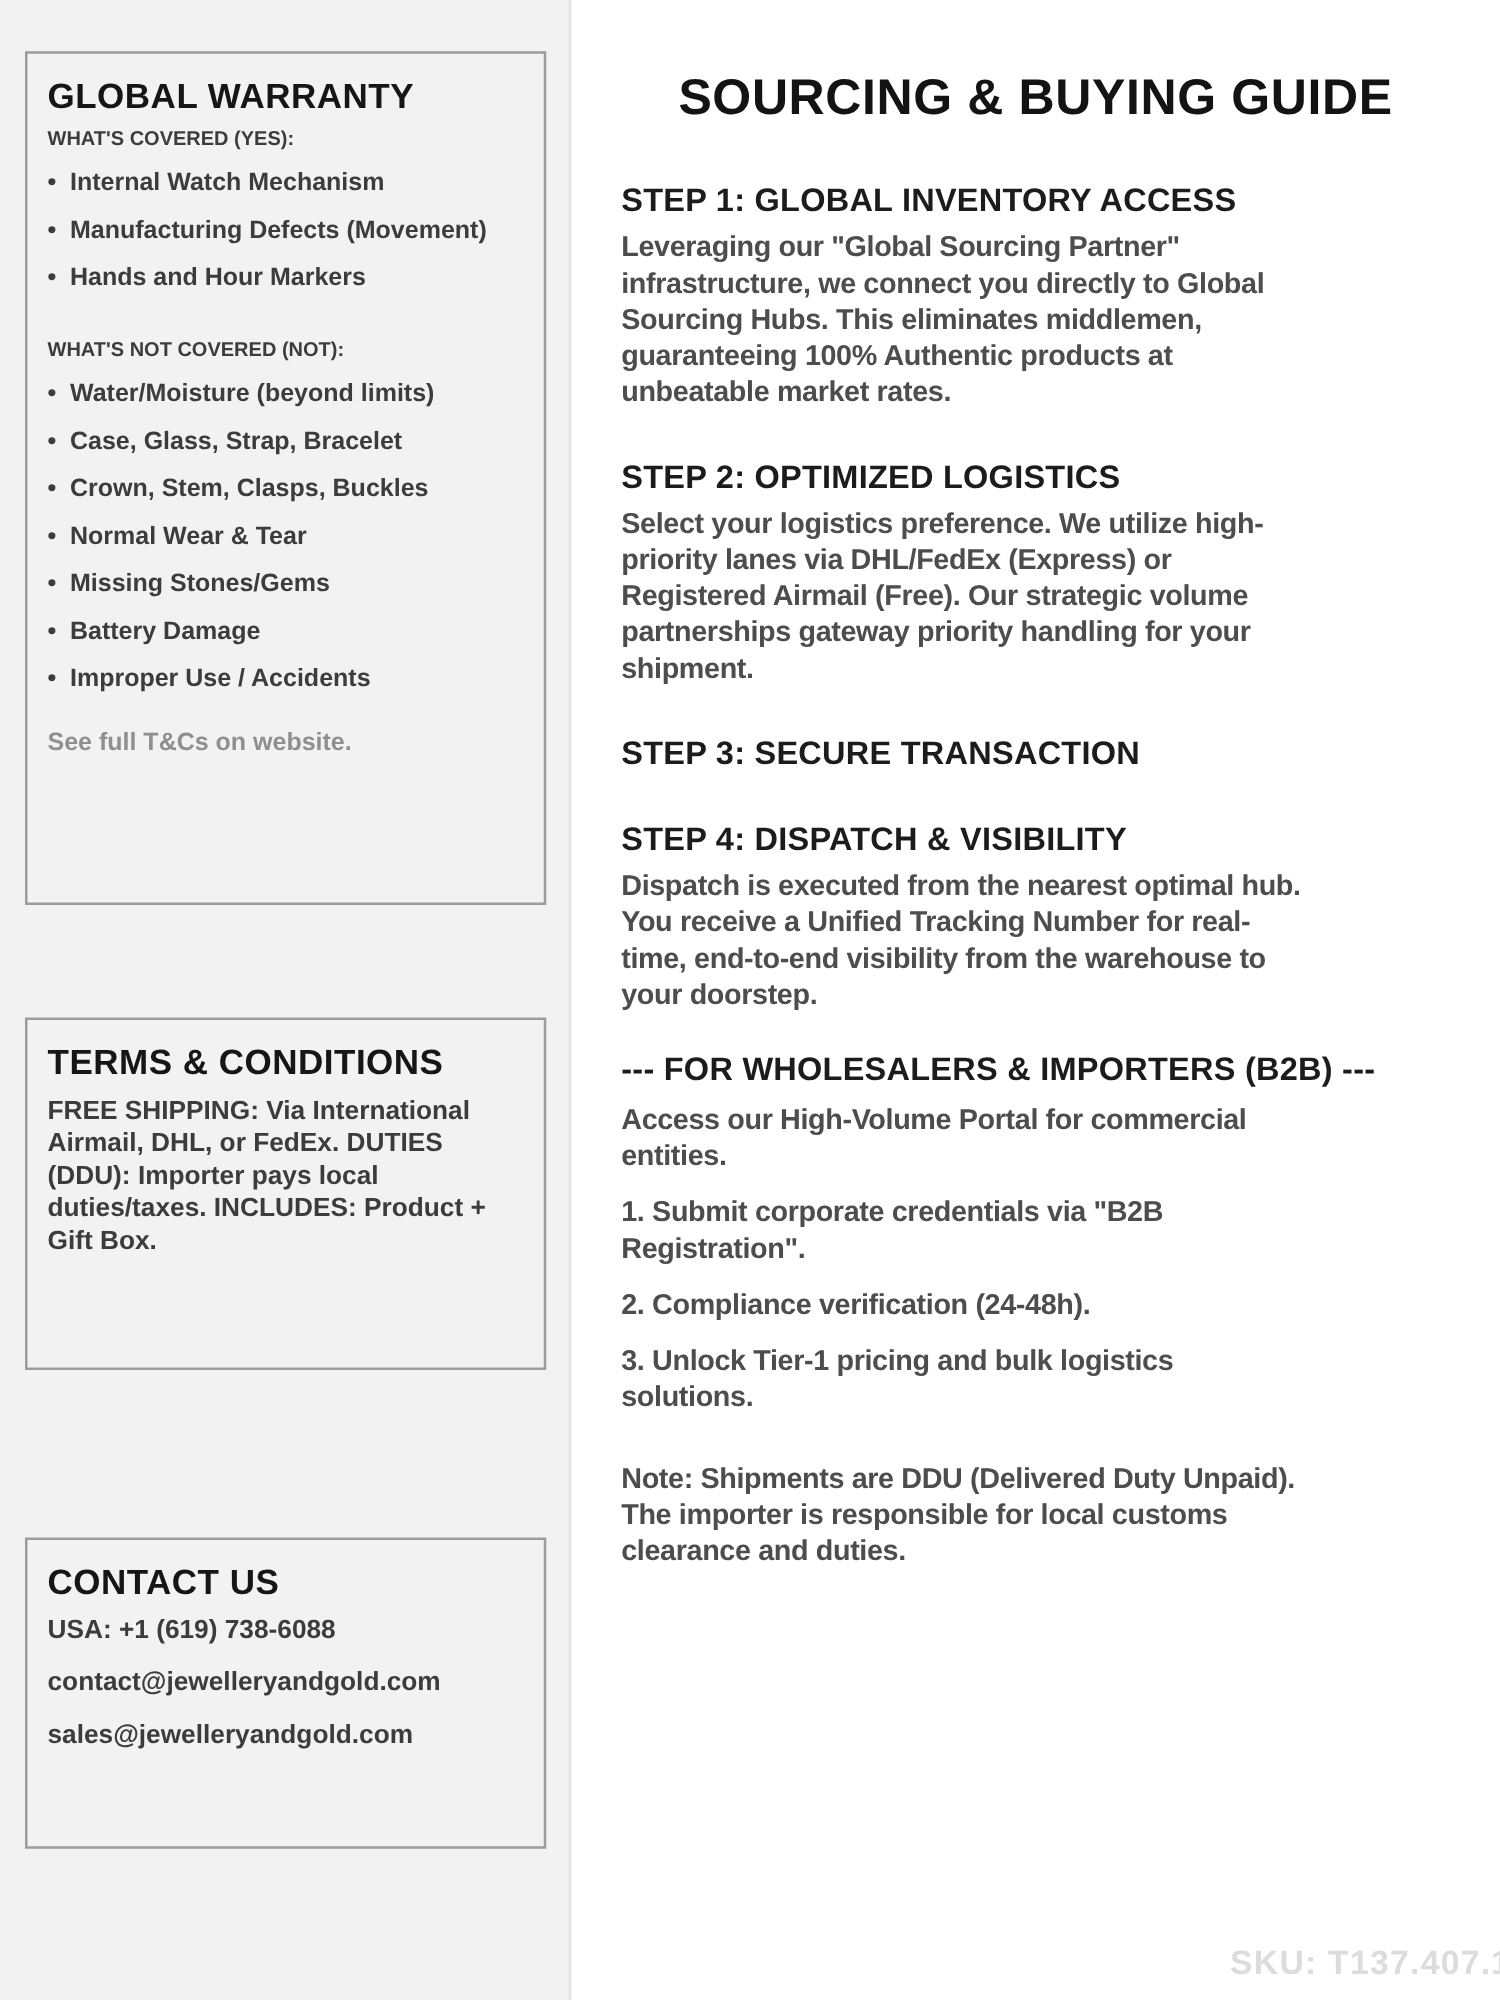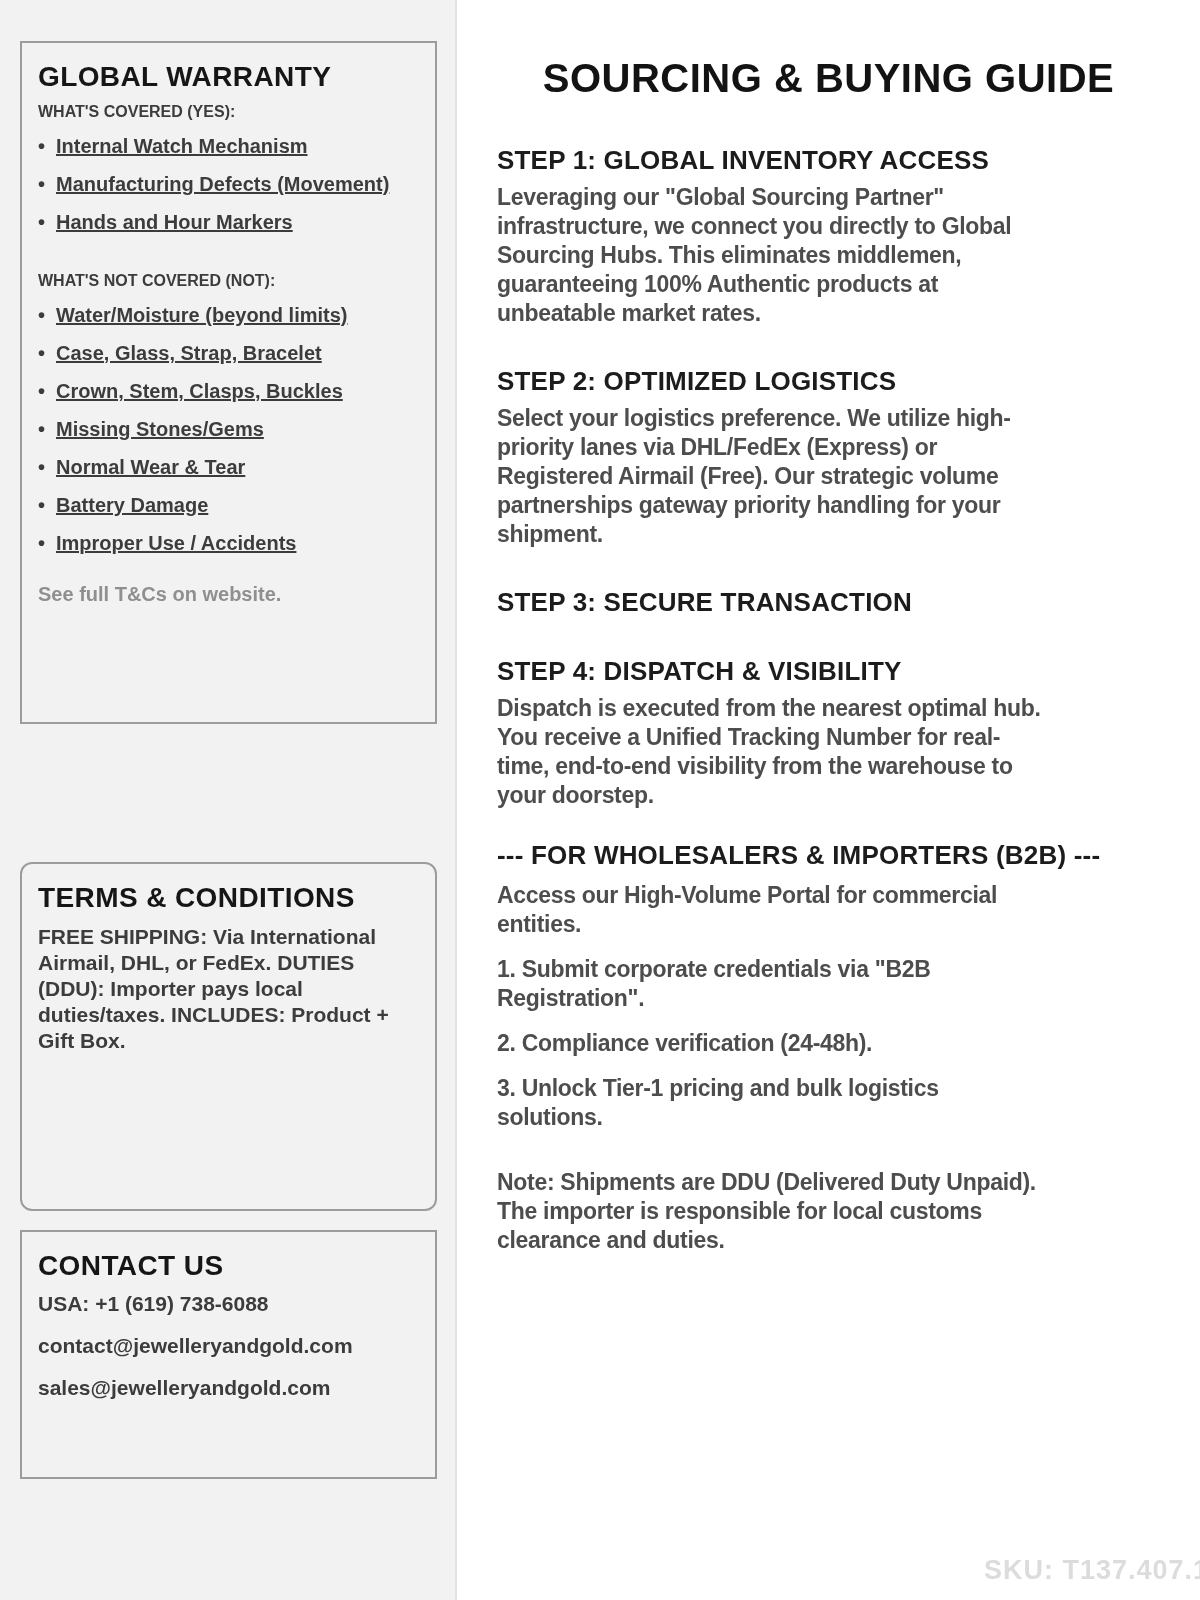--- a/index.html
+++ b/index.html
@@ -29,21 +29,21 @@
   .panel {
     position: absolute;
     left: 20px;
     width: 417px;
     border: 2px solid #9c9c9c;
     box-sizing: border-box;
     padding: 18px 16px;
     background: #f2f2f2;
   }
   .panel-warranty { top: 41px;  height: 683px; }
-  .panel-terms    { top: 862px; height: 349px; border-radius: 12px; }
+  .panel-terms    { top: 814px; height: 282px; }
   .panel-contact  { top: 1230px; height: 249px; }
 
   .panel-title {
     margin: 0 0 10px 0;
     font-size: 28px;
     font-weight: bold;
     letter-spacing: 0.4px;
     color: #161616;
   }
   .sub-heading {
@@ -57,21 +57,20 @@
     list-style: none;
     margin: 0;
     padding: 0;
   }
   .bullet-list li {
     font-size: 20px;
     font-weight: bold;
     color: #3c3c3c;
     margin: 0 0 15px 0;
     white-space: nowrap;
-    text-decoration: underline;
   }
   .bullet-glyph {
     display: inline-block;
     width: 18px;
     color: #3c3c3c;
   }
   .footnote {
     margin: 28px 0 0 0;
     font-size: 20px;
     font-weight: bold;
@@ -160,22 +159,22 @@
       <ul class="bullet-list">
         <li><span class="bullet-glyph">•</span><span>Internal Watch Mechanism</span></li>
         <li><span class="bullet-glyph">•</span><span>Manufacturing Defects (Movement)</span></li>
         <li><span class="bullet-glyph">•</span><span>Hands and Hour Markers</span></li>
       </ul>
       <h3 class="sub-heading spaced">WHAT'S NOT COVERED (NOT):</h3>
       <ul class="bullet-list">
         <li><span class="bullet-glyph">•</span><span>Water/Moisture (beyond limits)</span></li>
         <li><span class="bullet-glyph">•</span><span>Case, Glass, Strap, Bracelet</span></li>
         <li><span class="bullet-glyph">•</span><span>Crown, Stem, Clasps, Buckles</span></li>
+        <li><span class="bullet-glyph">•</span><span>Normal Wear &amp; Tear</span></li>
         <li><span class="bullet-glyph">•</span><span>Missing Stones/Gems</span></li>
-        <li><span class="bullet-glyph">•</span><span>Normal Wear &amp; Tear</span></li>
         <li><span class="bullet-glyph">•</span><span>Battery Damage</span></li>
         <li><span class="bullet-glyph">•</span><span>Improper Use / Accidents</span></li>
       </ul>
       <p class="footnote">See full T&amp;Cs on website.</p>
     </div>
 
     <div class="panel panel-terms">
       <h2 class="panel-title">TERMS &amp; CONDITIONS</h2>
       <p class="panel-body">FREE SHIPPING: Via International Airmail, DHL, or FedEx.  DUTIES (DDU): Importer pays local duties/taxes.  INCLUDES: Product + Gift Box.</p>
     </div>

